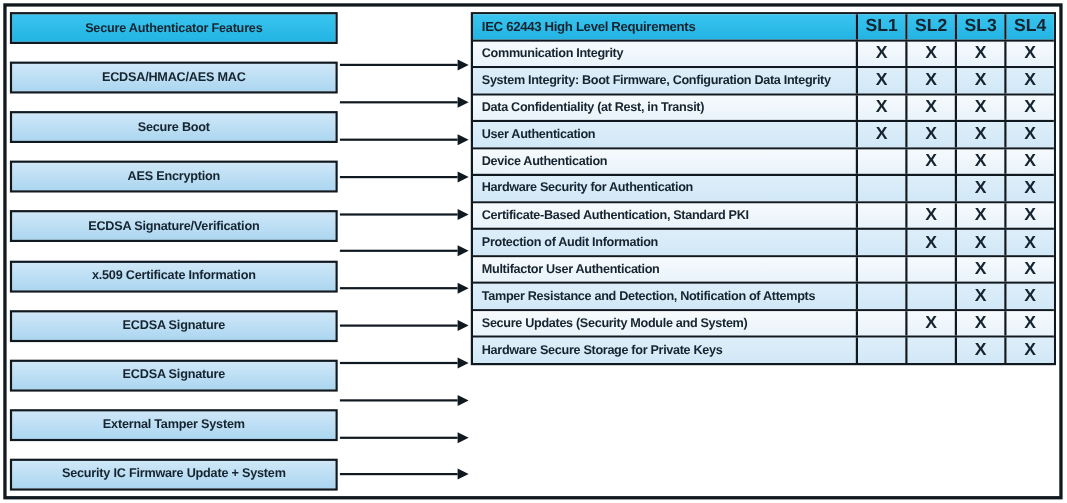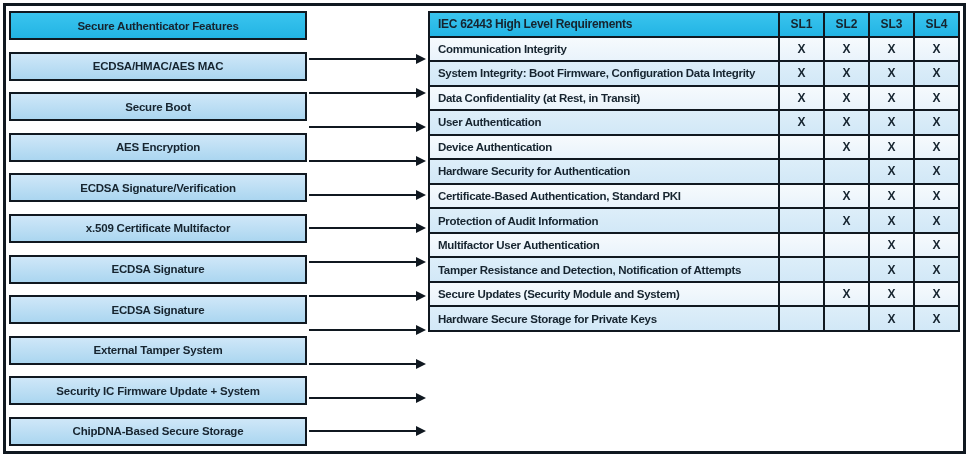--- a/index.html
+++ b/index.html
@@ -62,21 +62,21 @@
   }
   .trow{flex:1;display:flex;min-height:0;}
   .trow + .trow{border-top:2px solid var(--border,#101820);}
   .cell{
     box-sizing:border-box;
     display:flex;align-items:center;
     color:var(--text,#16242f);
     overflow:hidden;white-space:nowrap;
   }
   .cell.req{flex:1;padding-left:8px;font-size:11.5px;letter-spacing:-0.3px;}
-  .cell.sl{width:45px;justify-content:center;border-left:2px solid var(--border,#101820);font-size:12px;}
+  .cell.sl{width:45px;justify-content:center;border-left:2px solid var(--border,#101820);font-size:16px;}
   .trow.thead .cell{background:linear-gradient(#3ac4ee,#22b4e4);}
   .trow.thead .cell.req{font-size:12px;}
   .trow:nth-child(even) .cell{background:linear-gradient(#f6fafd,#e9f3fb);}
   .trow:nth-child(odd):not(.thead) .cell{background:linear-gradient(#ddeef9,#d2e8f7);}
 </style>
 </head>
 <body>
 
 <div class="canvas">
   <div class="frame"></div>
@@ -103,46 +103,41 @@
           <span>AES Encryption</span>
         </div>
       </div>
       <div class="slot">
         <div class="feature-box">
           <span>ECDSA Signature/Verification</span>
         </div>
       </div>
       <div class="slot">
         <div class="feature-box">
-          <span>x.509 Certificate Multifactor</span>
+          <span>x.509 Certificate Information</span>
         </div>
       </div>
       <div class="slot">
         <div class="feature-box">
           <span>ECDSA Signature</span>
         </div>
       </div>
       <div class="slot">
         <div class="feature-box">
           <span>ECDSA Signature</span>
         </div>
       </div>
       <div class="slot">
         <div class="feature-box">
           <span>External Tamper System</span>
         </div>
       </div>
       <div class="slot">
         <div class="feature-box">
           <span>Security IC Firmware Update + System</span>
-        </div>
-      </div>
-      <div class="slot">
-        <div class="feature-box">
-          <span>ChipDNA-Based Secure Storage</span>
         </div>
       </div>
     </div>
 
   <div class="arrows-col">
     <div class="arrow-slot"></div>
 
   <div class="arrow-slot">
         <div class="arrow"></div>
       </div>

